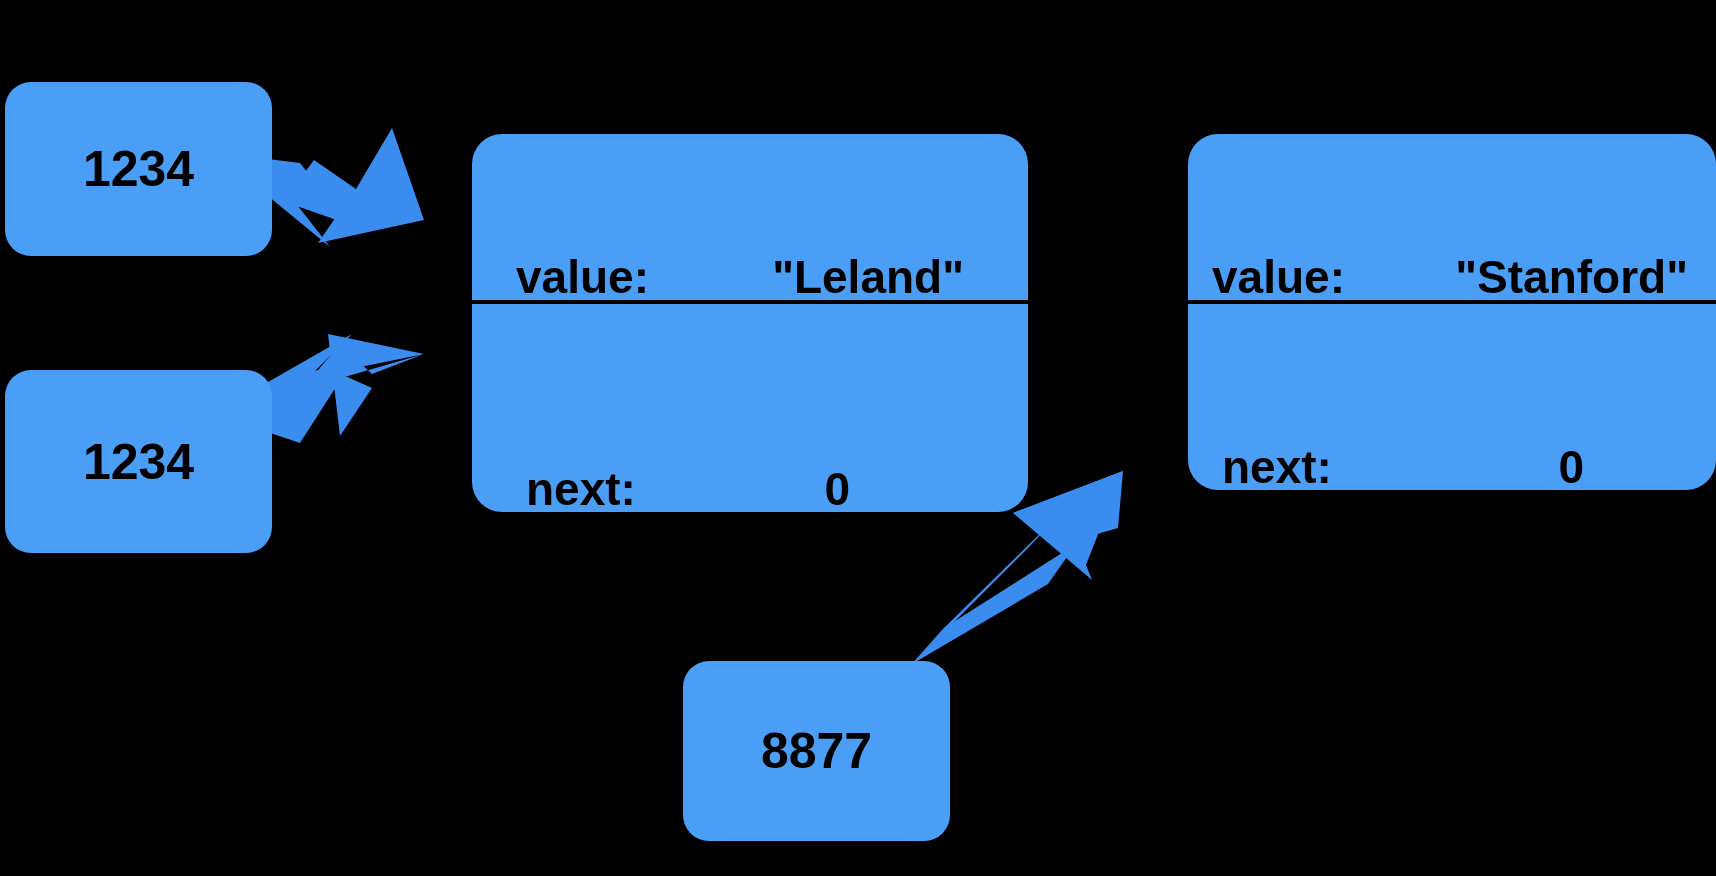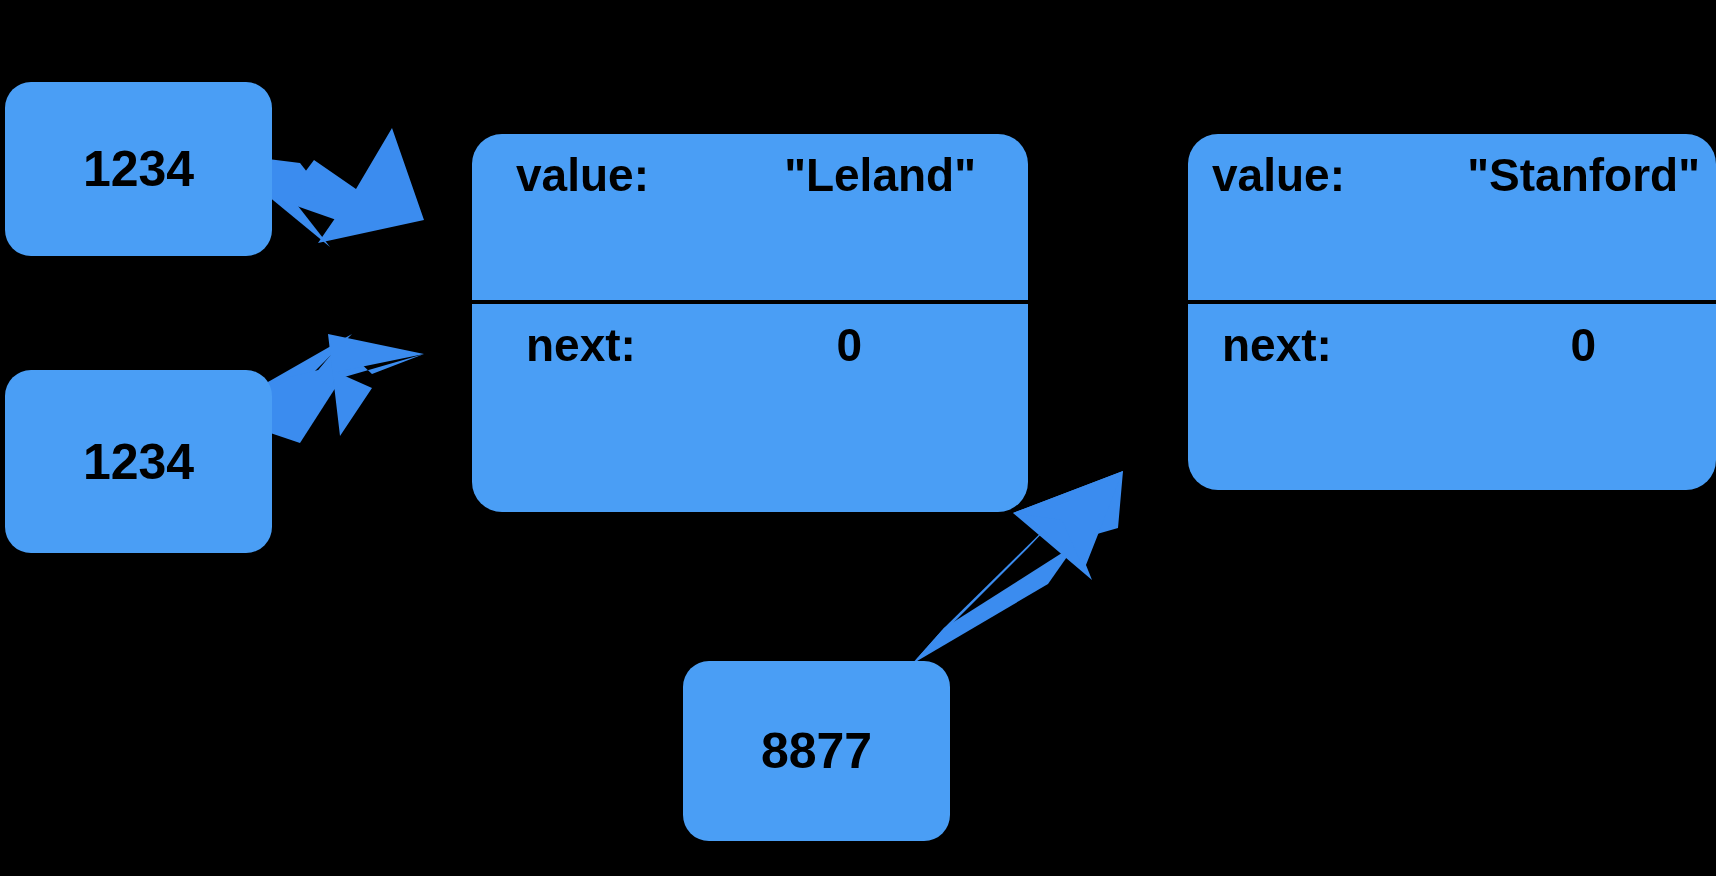--- a/index.html
+++ b/index.html
@@ -43,25 +43,24 @@
   .node {
     position: absolute;
     background: #4A9EF5;
     border-radius: 30px;
     box-sizing: border-box;
     overflow: hidden;
   }
   .node-row {
     position: absolute;
     left: 0;
-    right: 0;
+    right: 12px;
     display: flex;
-    align-items: flex-start;
+    align-items: flex-end;
     box-sizing: border-box;
-    margin-top: 18px;
   }
   .node-divider {
     position: absolute;
     left: 0;
     right: 0;
     height: 4px;
     background: #000000;
   }
   .field-key {
     color: #000000;

